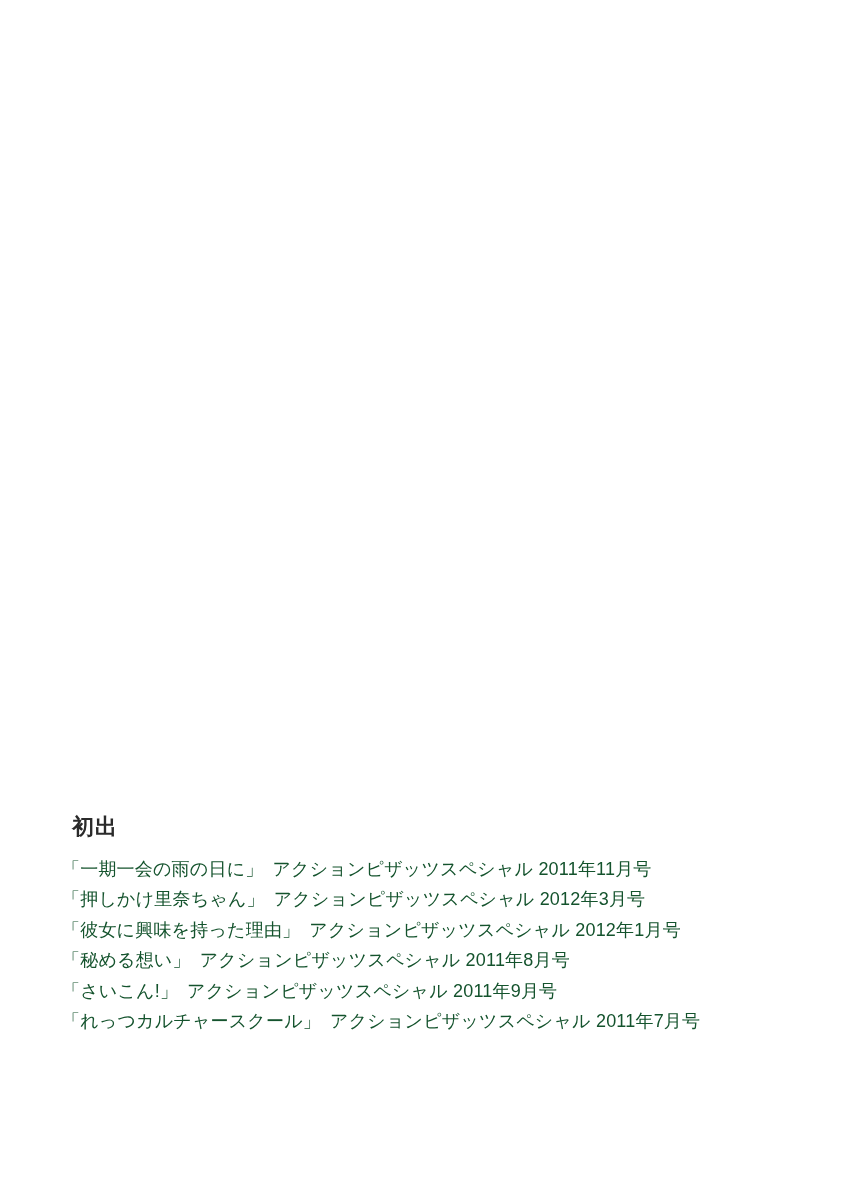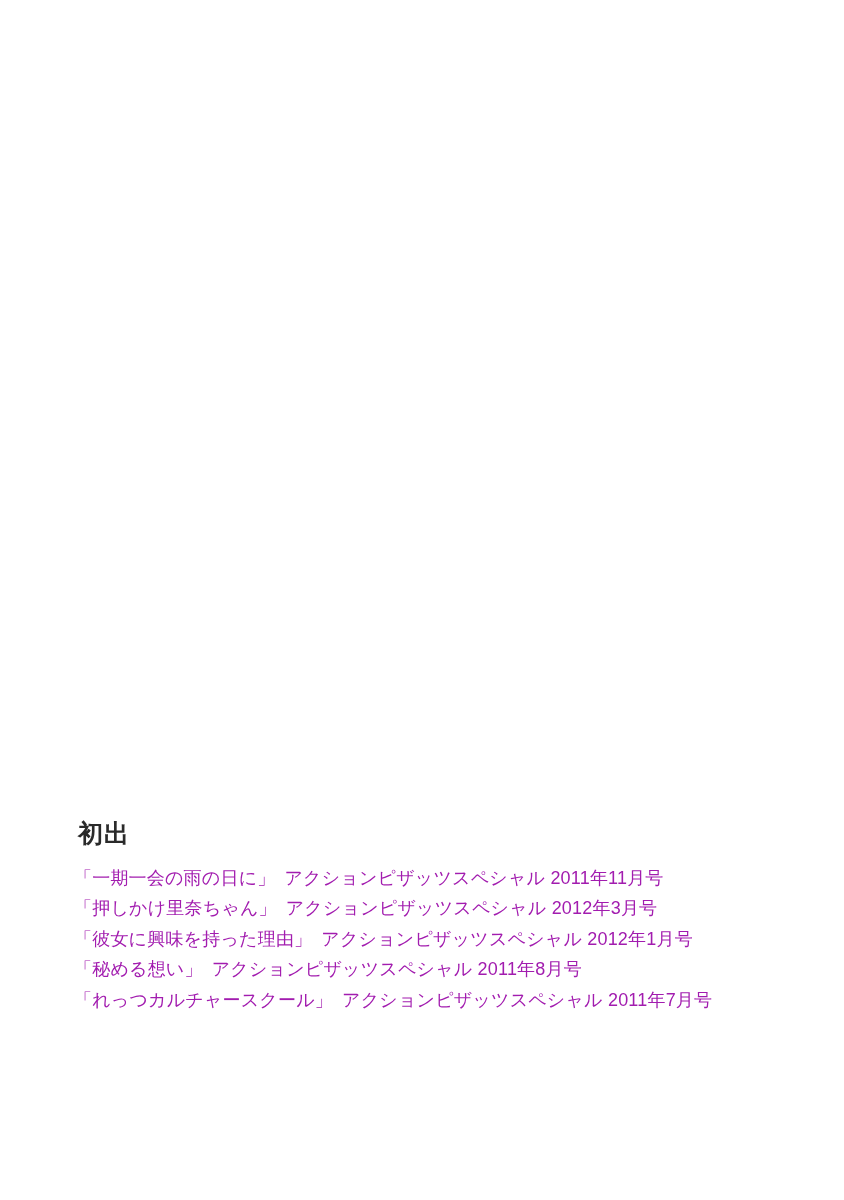--- a/index.html
+++ b/index.html
@@ -21,39 +21,38 @@
     background: #ffffff;
   }
   .credits {
     position: absolute;
     left: 62px;
     top: 803px;
     right: 40px;
     color: #2a2a2a;
   }
   .credits h2 {
-    margin: 16px;
-    font-size: 25px;
+    margin: 10px;
+    font-size: 22px;
     line-height: 28px;
     font-weight: 600;
     letter-spacing: 1px;
     color: #2a2a2a;
   }
   .credit-list {
     list-style: none;
     margin: 13px 0 0 0;
     padding: 0;
   }
   .credit-list li {
     font-size: 18px;
     line-height: 30.4px;
     white-space: nowrap;
-    color: #a21caf;
+    color: #14532d;
     letter-spacing: 0.2px;
-    margin-left: 12px;
   }
   .credit-title {
     margin-right: 9px;
   }
 </style>
 </head>
 <body>
 
 <div class="page">
   <section class="credits">
@@ -65,17 +64,20 @@
       <li>
         <span class="credit-title">「押しかけ里奈ちゃん」</span><span>アクションピザッツスペシャル 2012年3月号</span>
       </li>
       <li>
         <span class="credit-title">「彼女に興味を持った理由」</span><span>アクションピザッツスペシャル 2012年1月号</span>
       </li>
       <li>
         <span class="credit-title">「秘める想い」</span><span>アクションピザッツスペシャル 2011年8月号</span>
       </li>
       <li>
+        <span class="credit-title">「さいこん!」</span><span>アクションピザッツスペシャル 2011年9月号</span>
+      </li>
+      <li>
         <span class="credit-title">「れっつカルチャースクール」</span><span>アクションピザッツスペシャル 2011年7月号</span>
       </li>
     </ul>
   </section>
 </div>
 
 </body></html>

